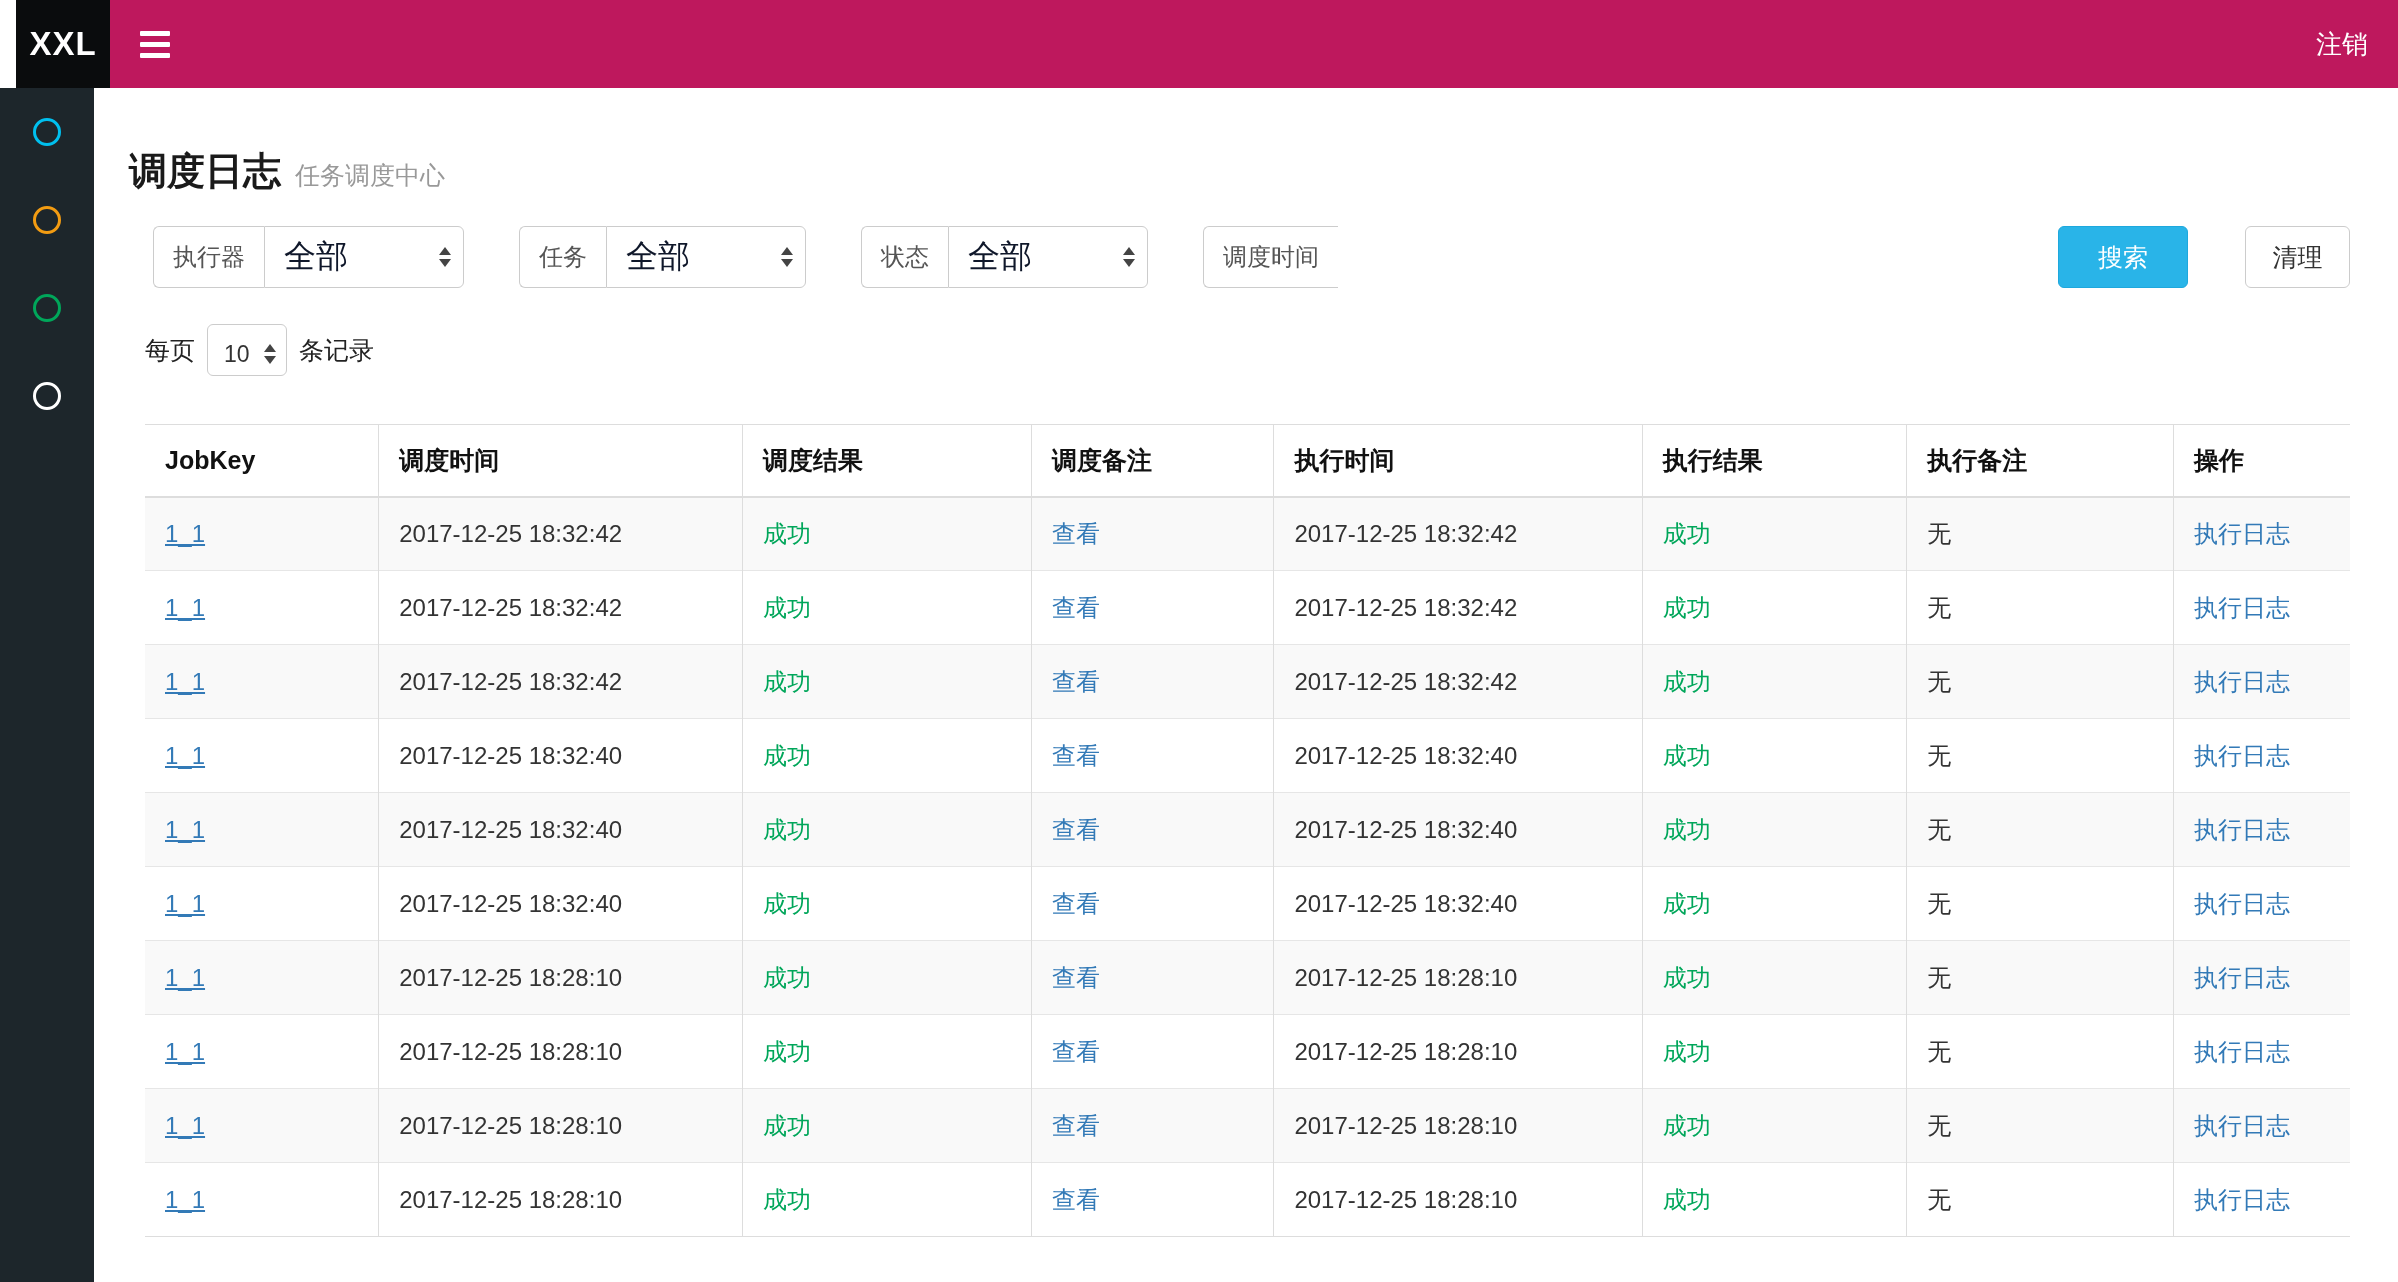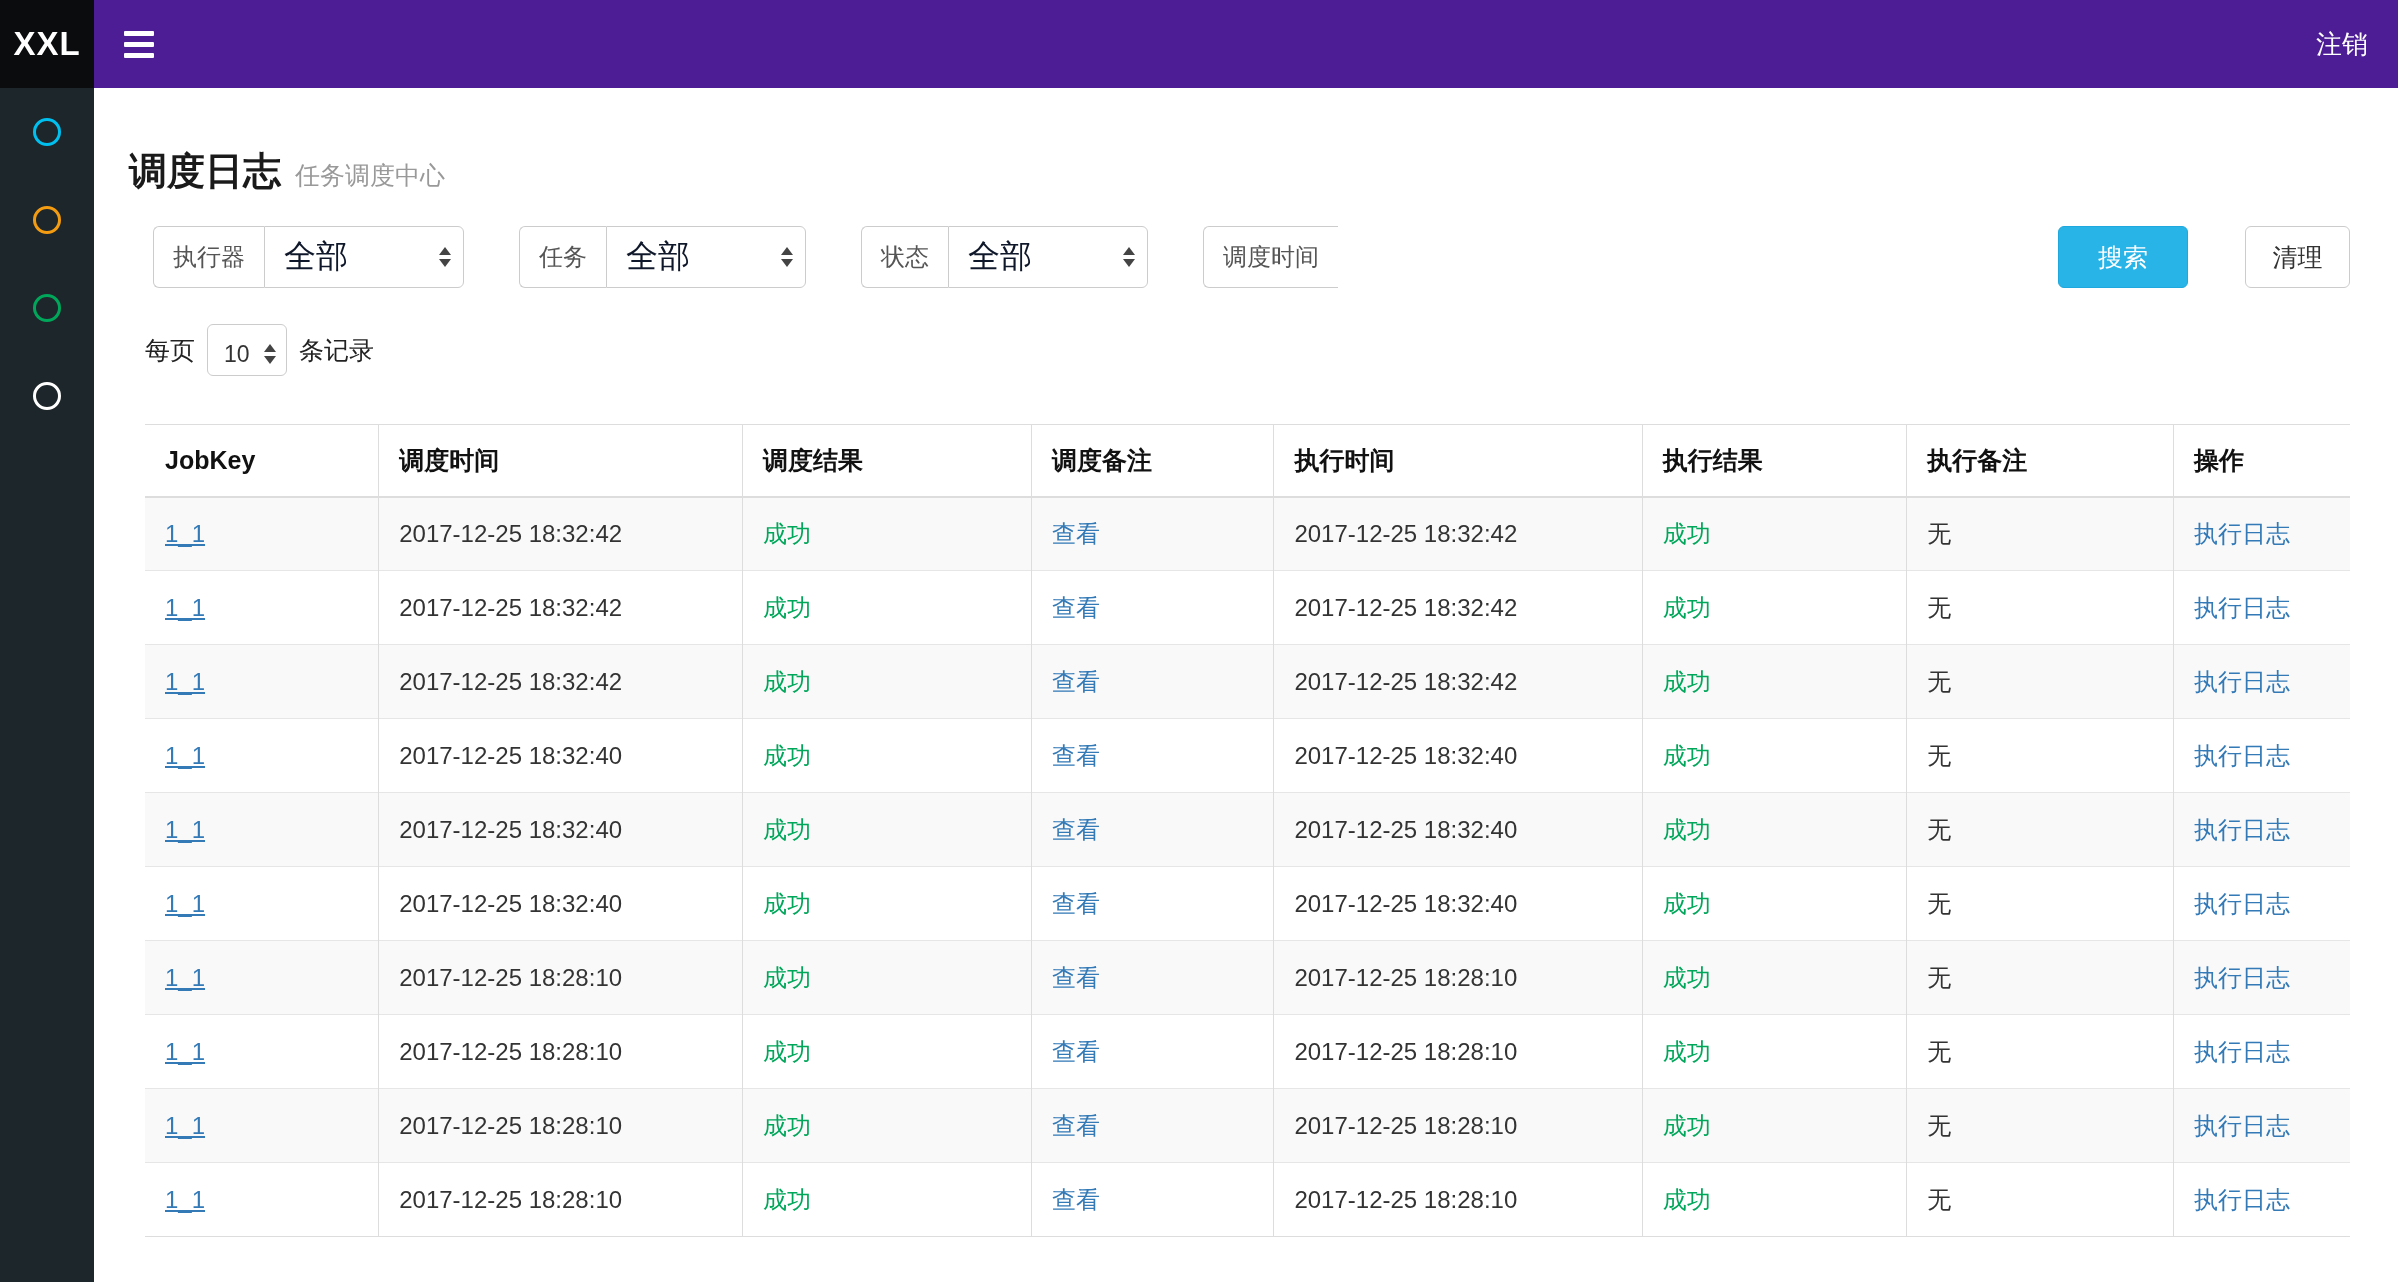--- a/index.html
+++ b/index.html
@@ -3,21 +3,21 @@
 <meta charset="utf-8">
 <style>
   * { box-sizing: border-box; margin: 0; padding: 0; }
   html,body { width: 2398px; height: 1282px; overflow: hidden; }
   body {
     font-family: "Liberation Sans", "DejaVu Sans", sans-serif;
     background: #ffffff; color: #333;
   }
 
   
-  .navbar { position: fixed; top: 0; left: 0; right: 0; height: 88px; background: #4c1d95; display: flex; align-items: stretch; z-index: 10; }
+  .navbar { position: fixed; top: 0; left: 16px; right: 0; height: 88px; background: #be185d; display: flex; align-items: stretch; z-index: 10; }
   .logo { width: 94px; background: #0a0c0d; color: #fff; font-weight: bold; font-size: 33px; display: flex; align-items: center; justify-content: center; letter-spacing: 1px; }
   .hamburger { width: 90px; display: flex; flex-direction: column; align-items: center; justify-content: center; gap: 6px; cursor: pointer; }
   .hamburger .bar { width: 30px; height: 5px; background: #fff; border-radius: 1px; }
   .logout { margin-left: auto; color: #fff; font-size: 26px; display: flex; align-items: center; padding: 0 30px; cursor: pointer; }
 
   
   .sidebar { position: fixed; top: 88px; left: 0; bottom: 0; width: 94px; background: #1d262b; }
   .side-item { height: 88px; display: flex; align-items: center; justify-content: center; cursor: pointer; }
   .circle-icon { width: 28px; height: 28px; border-radius: 50%; border: 3px solid #fff; }
 

